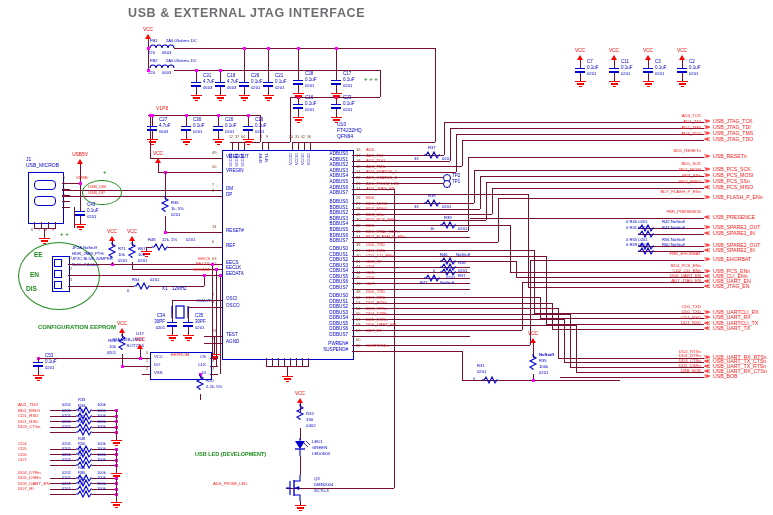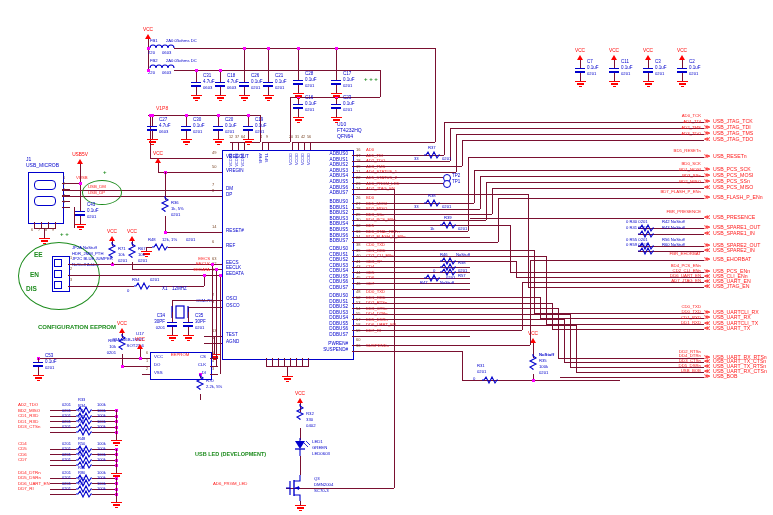--- a/index.html
+++ b/index.html
@@ -9,20 +9,21 @@
   .w{position:absolute;background:#7a1030}
   .dot{position:absolute;width:3px;height:3px;background:#ff00ff}
   .bluebox{position:absolute;border:1.3px solid #0000cc;background:#fff}
   .greenell{position:absolute;border:1.2px solid #1e8c1e;border-radius:50%}
   svg{position:absolute;overflow:visible}
 </style>
 </head>
 <body>
 
 <div id="canvas">
+  <span class="tx" id="title" style="left:128px;top:7px;font-size:12.5px;font-weight:bold;letter-spacing:.6px;color:#6e6e72">USB &amp; EXTERNAL JTAG INTERFACE</span>
 <div class="bluebox" style="left: 222px; top: 150px; width: 130px; height: 208px;"></div>
     <span class="tx" style="left: 337px; top: 122px; font-size: 5px; color: rgb(0, 0, 204);">U10</span>
     <span class="tx" style="left: 337px; top: 128px; font-size: 5px; color: rgb(0, 0, 204);">FT4232HQ</span>
     <span class="tx" style="left: 337px; top: 134px; font-size: 5px; color: rgb(0, 0, 204);">QFN64</span>
     <div class="w" style="left: 204px; top: 158px; width: 18px; height: 1px;"></div>
     <span class="tx" style="left: 212px; top: 151px; font-size: 4px; color: rgb(122, 70, 38);">49</span>
     <span class="tx" style="left: 226px; top: 155px; font-size: 4.6px; color: rgb(0, 0, 204);">VREGOUT</span>
     <div class="w" style="left: 204px; top: 172px; width: 18px; height: 1px;"></div>
     <span class="tx" style="left: 212px; top: 165px; font-size: 4px; color: rgb(122, 70, 38);">50</span>
     <span class="tx" style="left: 226px; top: 169px; font-size: 4.6px; color: rgb(0, 0, 204);">VREGIN</span>

